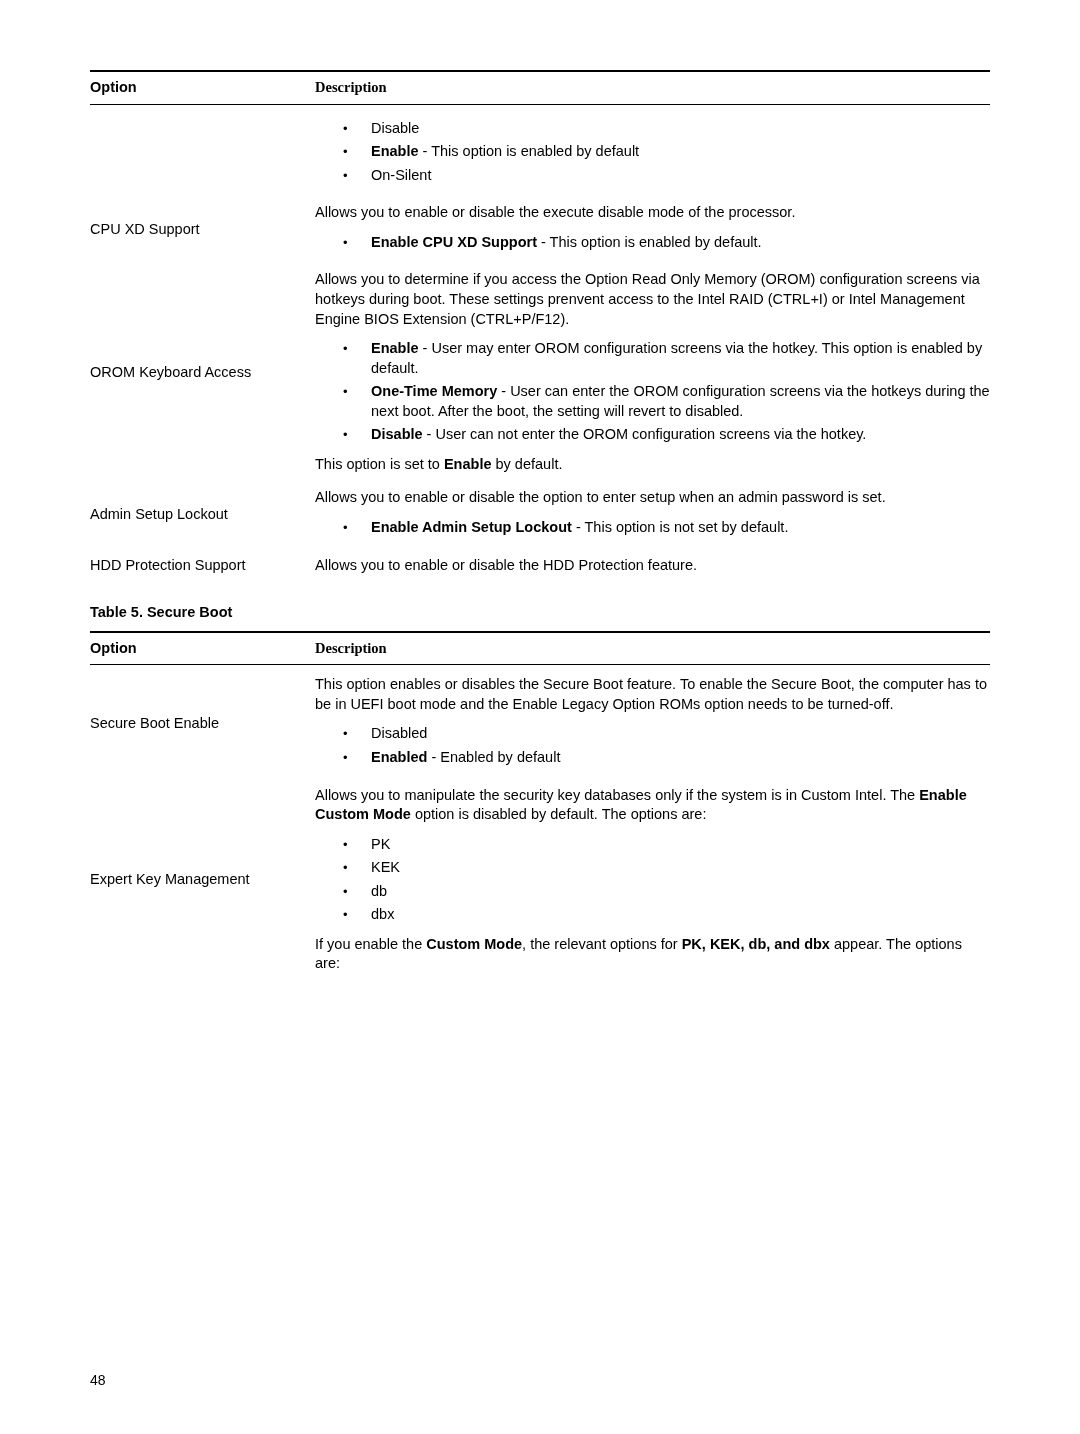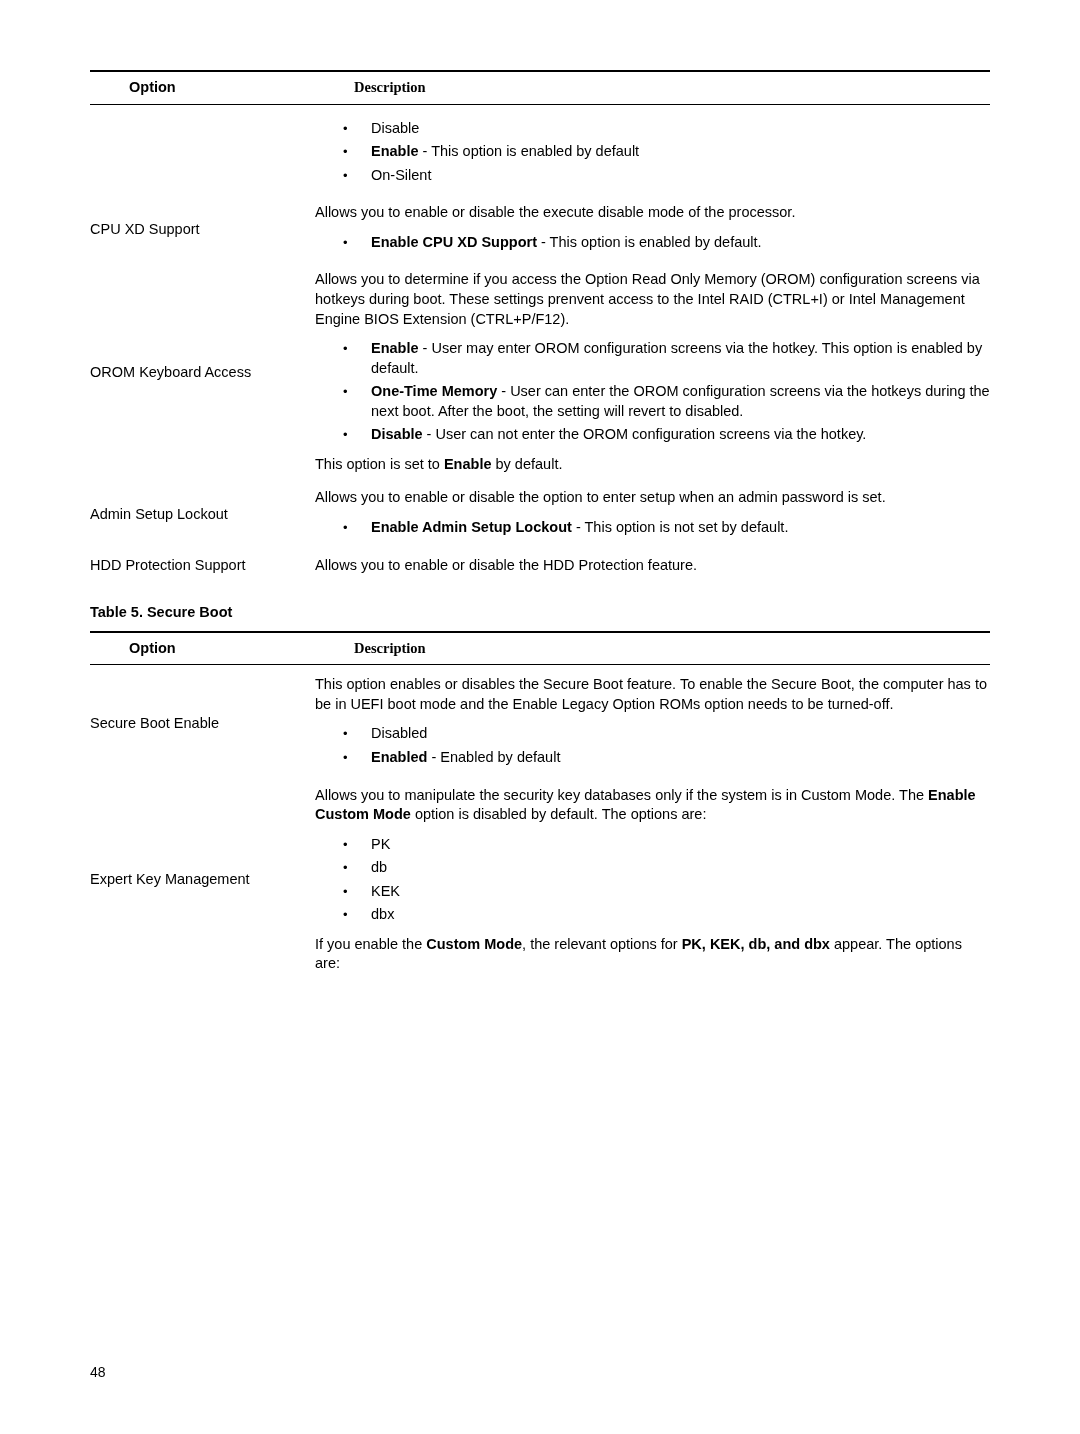--- a/index.html
+++ b/index.html
@@ -9,36 +9,36 @@
       margin: 0;
       padding: 70px 90px 60px 90px;
       width: 1080px;
       color: #000;
       font-size: 14.5px;
       line-height: 1.35;
     }
     .hr-thick { border: none; border-top: 2px solid #000; margin: 0; }
     .hr-thin { border: none; border-top: 1px solid #000; margin: 0; }
     .table { width: 100%; }
-    .thead { display: flex; padding: 6px 0; margin-left: 39px; }
+    .thead { display: flex; padding: 6px 0; }
     .th-option { width: 225px; font-weight: bold; }
     .th-desc { flex: 1; font-weight: bold; font-family: Liberation Serif, serif; }
     .row { display: flex; align-items: center; padding-top: 14px; }
     .row.first { padding-top: 10px; }
     .cell-option { width: 225px; padding-right: 10px; }
     .cell-desc { flex: 1; }
     .para { margin-bottom: 10px; }
     .para:last-child { margin-bottom: 0; }
     ul { margin: 4px 0 10px 0; padding-left: 46px; list-style: none; }
     ul:last-child { margin-bottom: 0; }
     li { position: relative; margin-bottom: 4px; padding-left: 10px; }
     li::before { content: "•"; position: absolute; left: -18px; font-size: 13px; top: 1px; }
     .bold { font-weight: bold; }
     .table-caption { font-weight: bold; margin-top: 28px; margin-bottom: 8px; }
-    .page-num { position: absolute; bottom: 52px; left: 90px; font-size: 14px; }
+    .page-num { position: absolute; bottom: 44px; left: 90px; font-size: 14px; }
   </style>
 </head>
 <body>
 
 <div class="table">
   <hr class="hr-thick">
   <div class="thead">
     <div class="th-option">Option</div>
     <div class="th-desc">Description</div>
   </div>
@@ -112,25 +112,25 @@
       <ul>
         <li>Disabled</li>
         <li><span class="bold">Enabled</span><span> - Enabled by default</span></li>
       </ul>
     </div>
   </div>
 
   <div class="row">
     <div class="cell-option">Expert Key Management</div>
     <div class="cell-desc">
-      <div class="para"><span>Allows you to manipulate the security key databases only if the system is in Custom Mode. The </span><span class="bold">Enable Custom Mode</span><span> option is disabled by default. The options are:</span></div>
+      <div class="para"><span>Allows you to manipulate the security key databases only if the system is in Custom Intel. The </span><span class="bold">Enable Custom Mode</span><span> option is disabled by default. The options are:</span></div>
       <ul>
         <li>PK</li>
+        <li>KEK</li>
         <li>db</li>
-        <li>KEK</li>
         <li>dbx</li>
       </ul>
       <div class="para"><span>If you enable the </span><span class="bold">Custom Mode</span><span>, the relevant options for </span><span class="bold">PK, KEK, db, and dbx</span><span> appear. The options are:</span></div>
     </div>
   </div>
 </div>
 
 <div class="page-num">48</div>
 
 </body></html>

